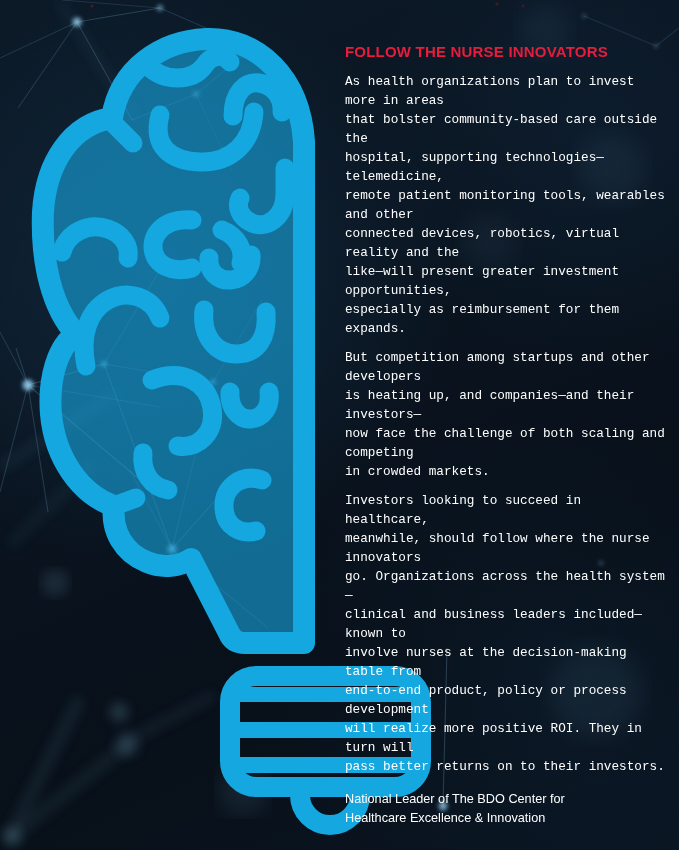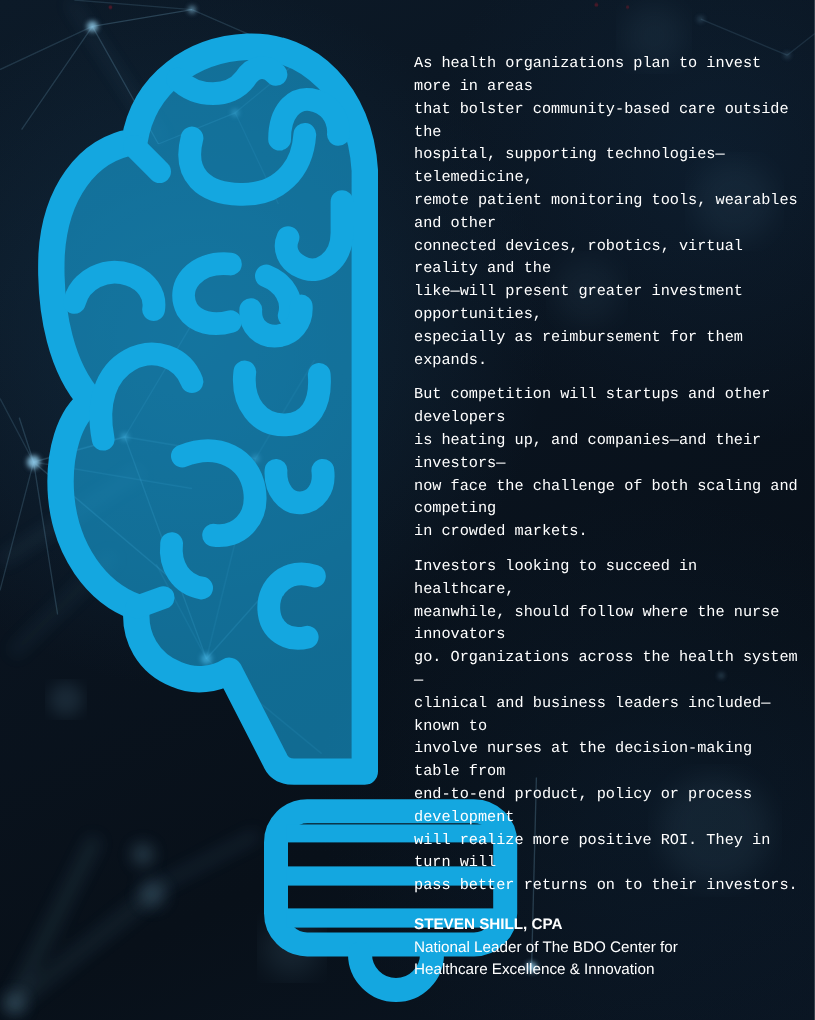--- a/index.html
+++ b/index.html
@@ -171,37 +171,37 @@
         <rect class="bulb-bar" x="239" y="687" width="174" height="15"></rect>
         <rect class="bulb-bar" x="239" y="722" width="174" height="16"></rect>
         <rect class="bulb-bar" x="239" y="757" width="174" height="16"></rect>
         <path class="bulb-stroke" d="M 300 795 A 30 30 0 0 0 360 795"></path>
       </g>
     </g>
   </svg>
 </div>
 
 <div class="content">
+  <h1 class="heading">FOLLOW THE NURSE INNOVATORS</h1>
   <p class="para">As health organizations plan to invest more in areas
 that bolster community-based care outside the
 hospital, supporting technologies—telemedicine,
 remote patient monitoring tools, wearables and other
 connected devices, robotics, virtual reality and the
 like—will present greater investment opportunities,
 especially as reimbursement for them expands.</p>
-  <p class="para">But competition will startups and other developers
+  <p class="para">But competition among startups and other developers
 is heating up, and companies—and their investors—
 now face the challenge of both scaling and competing
 in crowded markets.</p>
   <p class="para">Investors looking to succeed in healthcare,
 meanwhile, should follow where the nurse innovators
 go. Organizations across the health system—
 clinical and business leaders included—known to
 involve nurses at the decision-making table from
 end-to-end product, policy or process development
 will realize more positive ROI. They in turn will
 pass better returns on to their investors.</p>
   <div class="attribution">
-    <div class="name">STEVEN SHILL, CPA</div>
     <div class="title">National Leader of The BDO Center for
 Healthcare Excellence &amp; Innovation</div>
   </div>
 </div>
 
 </body></html>

